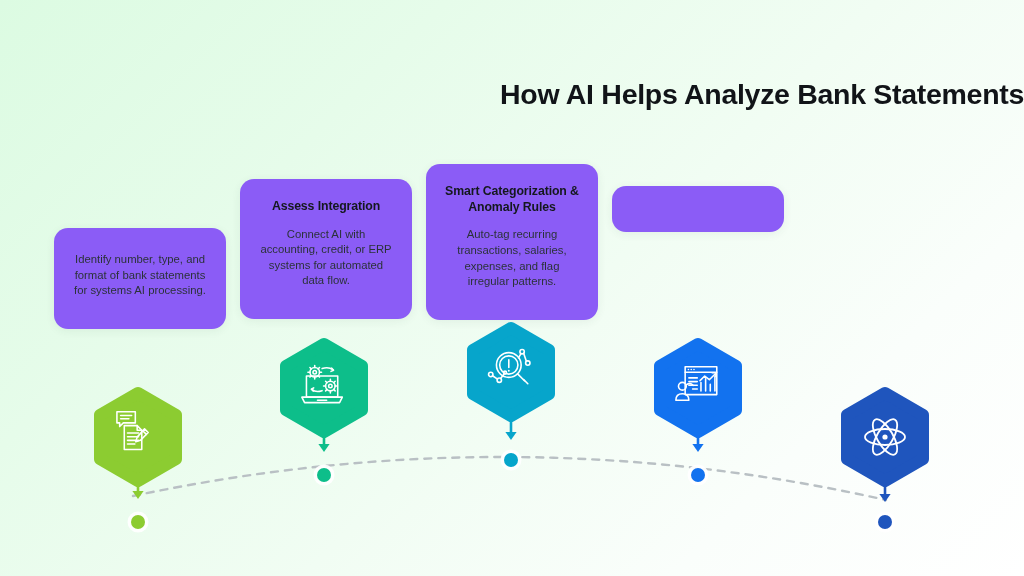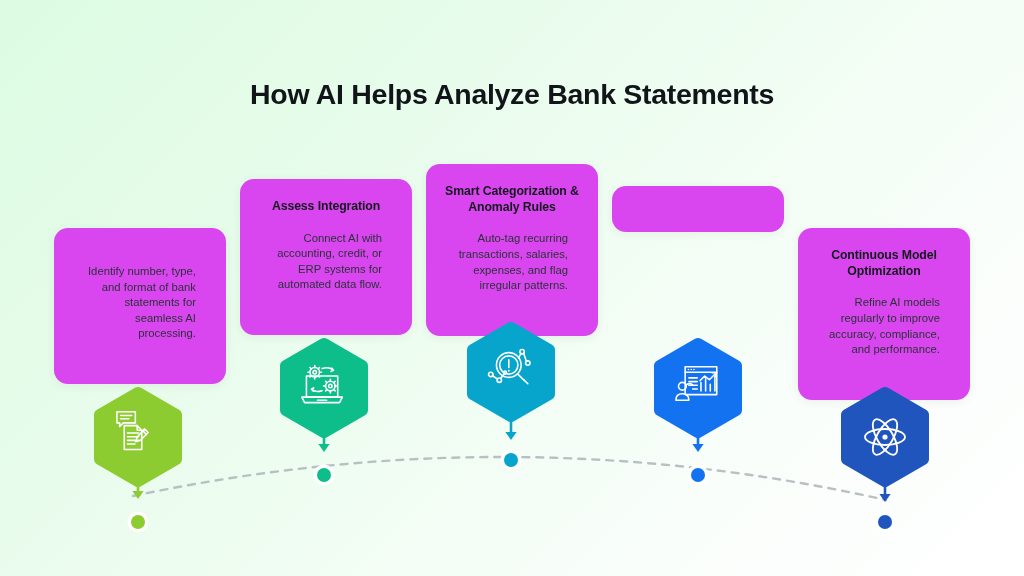--- a/index.html
+++ b/index.html
@@ -17,57 +17,57 @@
   #stage {
     position: absolute;
     inset: 0;
   }
   
   .page-title {
     position: absolute;
     left: 0;
     top: 78px;
     width: 1024px;
-    text-align: center;
+    text-align: right;
     font-size: 28.5px;
     font-weight: 700;
     letter-spacing: -0.3px;
     color: #111418;
   }
   
   .arc-layer {
     position: absolute;
     inset: 0;
     z-index: 1;
   }
   .card {
     position: absolute;
     width: 172px;
-    background: #d946ef;
+    background: #8b5cf6;
     border-radius: 14px;
     box-shadow: 0 2px 10px rgba(40, 70, 50, 0.07);
     padding: 20px 14px 26px 14px;
     box-sizing: border-box;
     z-index: 3;
   }
   .card-title {
     font-size: 12.3px;
     font-weight: 700;
     line-height: 1.28;
     color: #14181d;
     text-align: center;
     margin: 0 0 12px 0;
     letter-spacing: -0.1px;
   }
   .card-body {
     font-size: 11.3px;
     line-height: 1.38;
     color: #2b3238;
-    text-align: right;
-    margin: 16px;
+    text-align: center;
+    margin: 4px;
   }
   
   .hex {
     position: absolute;
     width: 84px;
     height: 92px;
     z-index: 5;
   }
   .hex svg { display: block; width: 100%; height: 100%; overflow: visible; }
 
@@ -112,35 +112,31 @@
       </g>
       <g>
         <line x1="885" y1="481" x2="885" y2="495" stroke="#1f55bd" stroke-width="2.6"></line>
         <polygon points="879.4,494 890.6,494 885,502" fill="#1f55bd"></polygon>
         <circle cx="885" cy="522" r="10.5" fill="#ffffff" opacity="0.92"></circle>
         <circle cx="885" cy="522" r="7" fill="#1f55bd"></circle>
       </g>
     </svg>
 
   <div class="card" style="left:54px; top:228px;">
-    <p class="card-body">Identify number, type, and format of bank statements for seamless AI processing.</p>
+    <p class="card-body">Identify number, type, and format of bank statements for systems AI processing.</p>
   </div>
   <div class="card" style="left:240px; top:179px;">
     <p class="card-title">Assess Integration</p>
     <p class="card-body">Connect AI with accounting, credit, or ERP systems for automated data flow.</p>
   </div>
   <div class="card" style="left:426px; top:164px;">
     <p class="card-title">Smart Categorization &amp; Anomaly Rules</p>
     <p class="card-body">Auto-tag recurring transactions, salaries, expenses, and flag irregular patterns.</p>
   </div>
   <div class="card" style="left:612px; top:186px;">
-  </div>
-  <div class="card" style="left:798px; top:228px;">
-    <p class="card-title">Continuous Model Optimization</p>
-    <p class="card-body">Refine AI models regularly to improve accuracy, compliance, and performance.</p>
   </div>
 
   <div class="hex" style="left:96px; top:391px;">
     <svg viewBox="0 0 84 92">
       <polygon points="42,2 80,24 80,68 42,90 4,68 4,24" fill="#8ccc31" stroke="#8ccc31" stroke-width="12" stroke-linejoin="round"></polygon>
       <g fill="none" stroke="#ffffff" stroke-width="1.7" stroke-linecap="round" stroke-linejoin="round" transform="translate(20,19) scale(0.92)">
         <path d="M1,2 h20 v12 h-13 l-4,4 v-4 h-3 z"></path>
         <path d="M5,6 h12 M5,9.5 h9"></path>
         <path d="M9,17 h14 l5,5 v21 h-19 z"></path>
         <path d="M23,17 v5 h5"></path>

